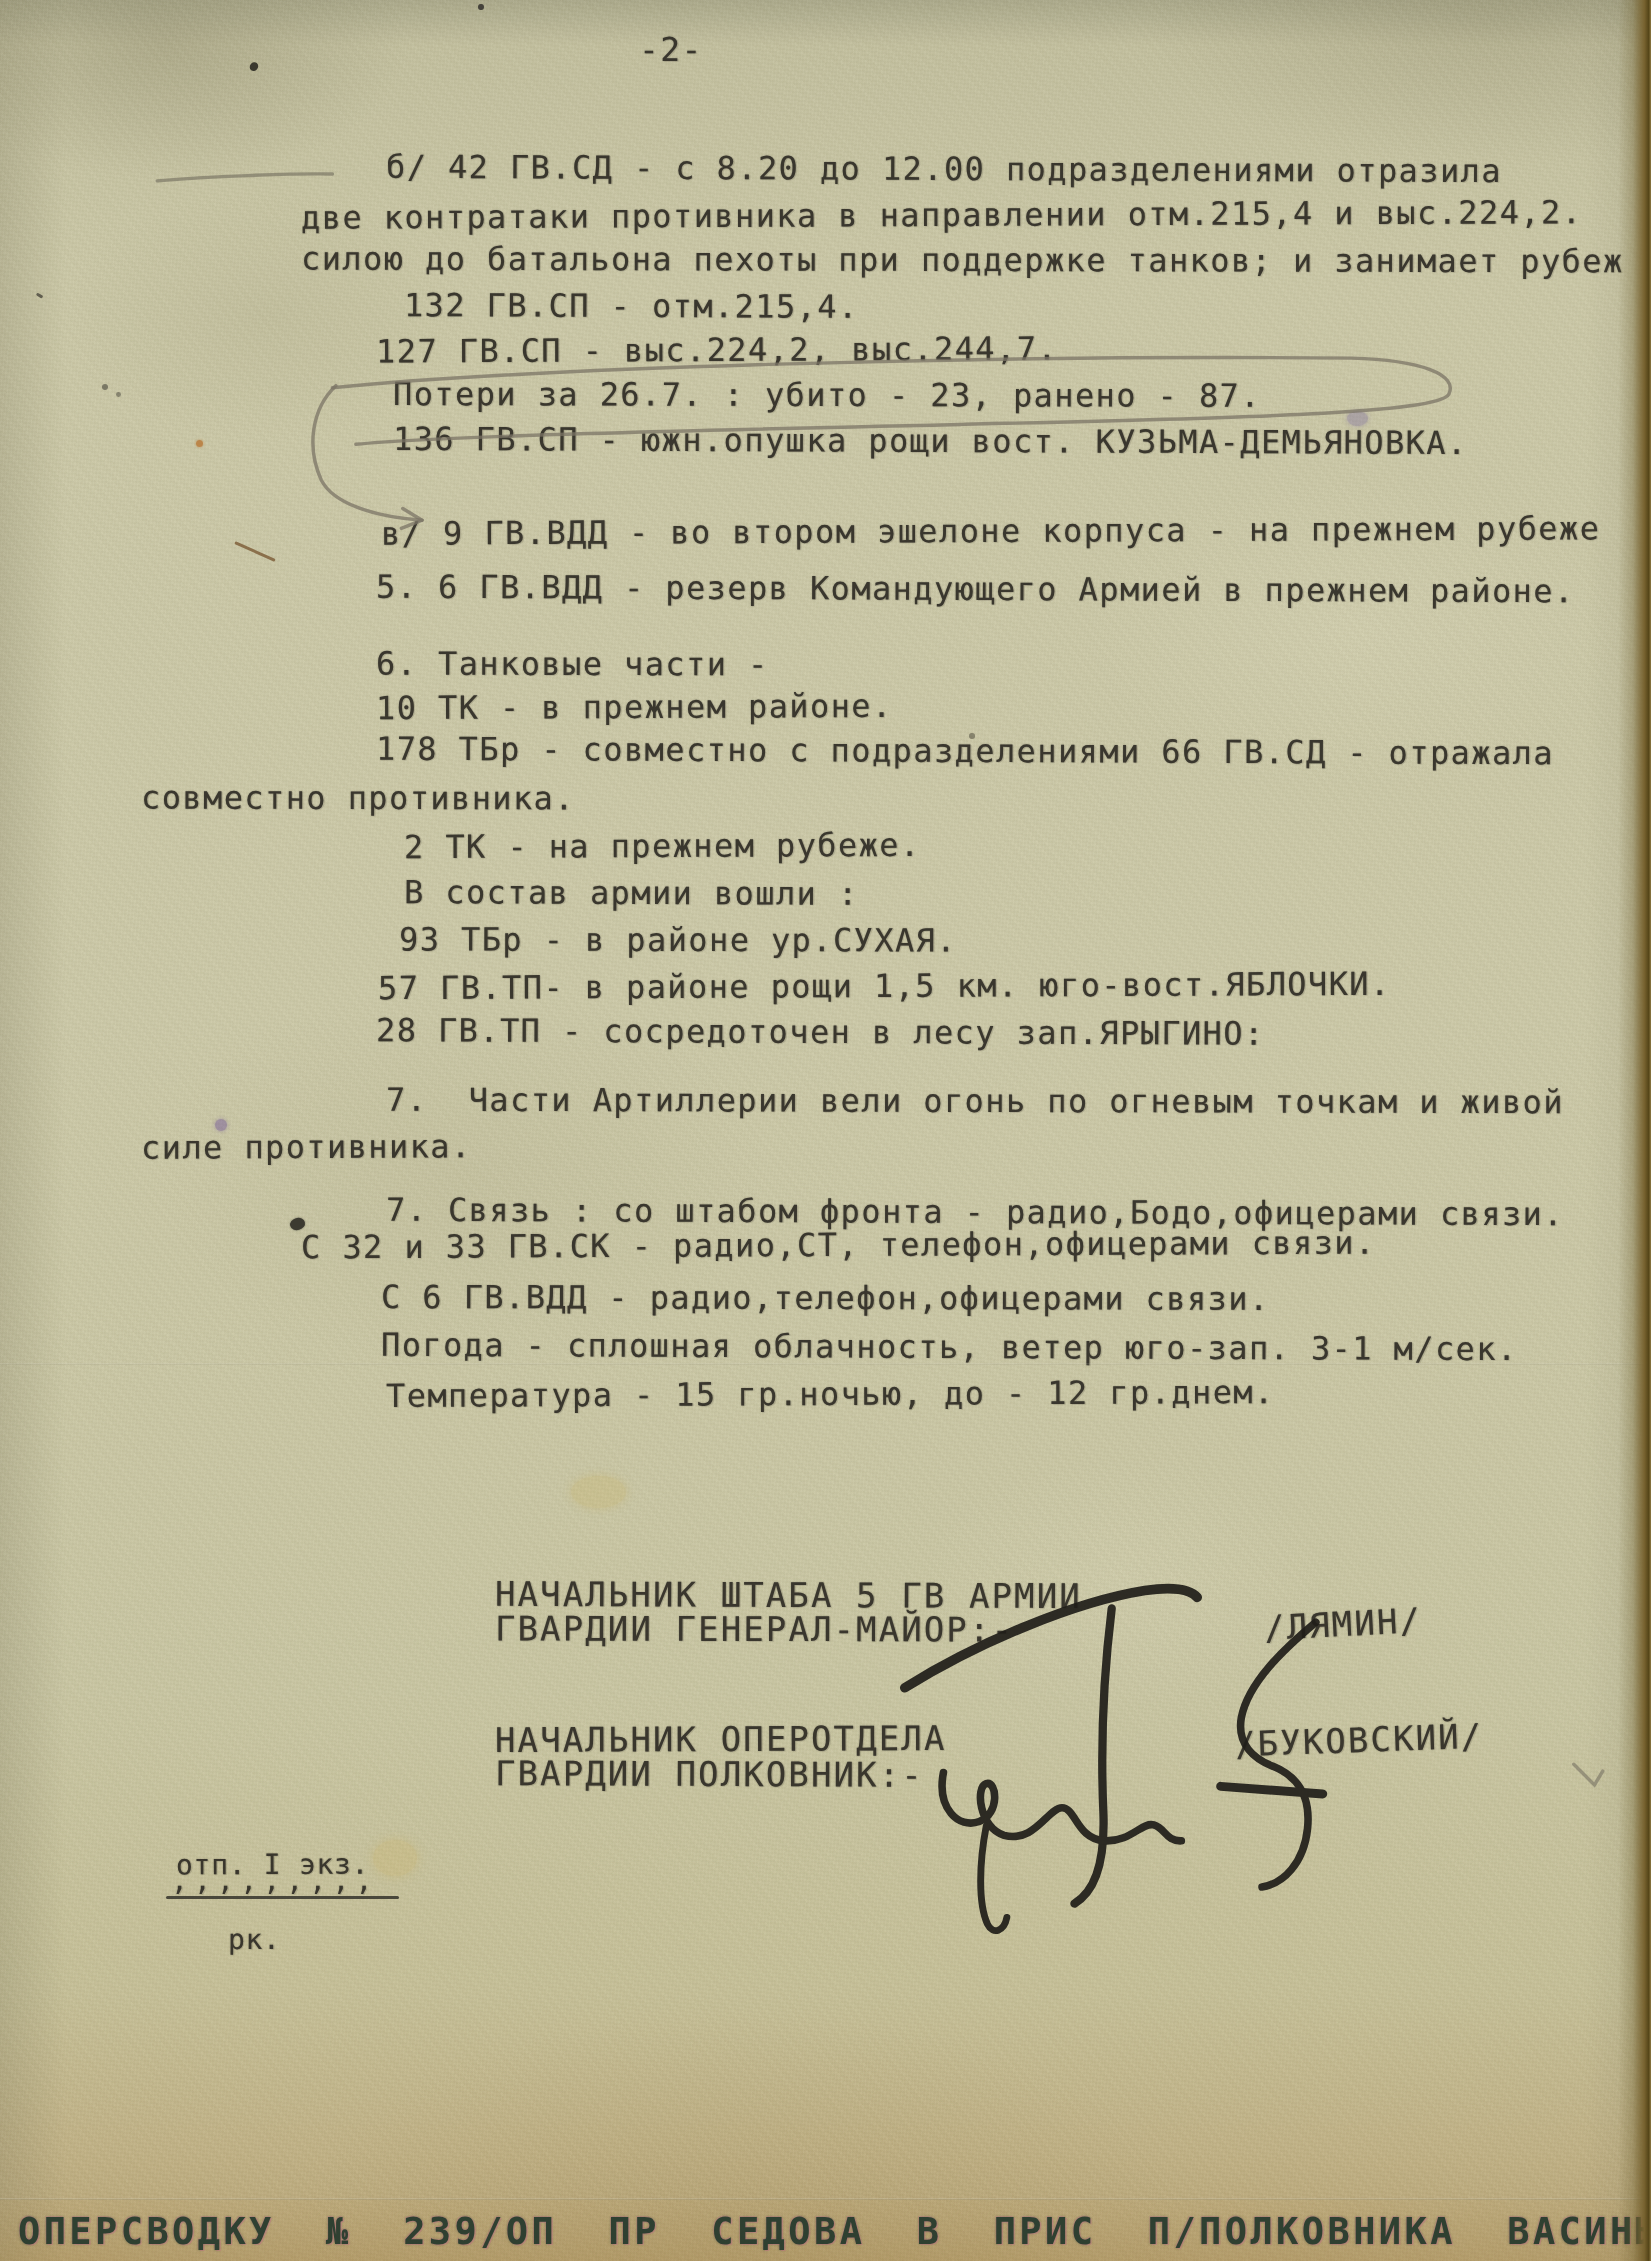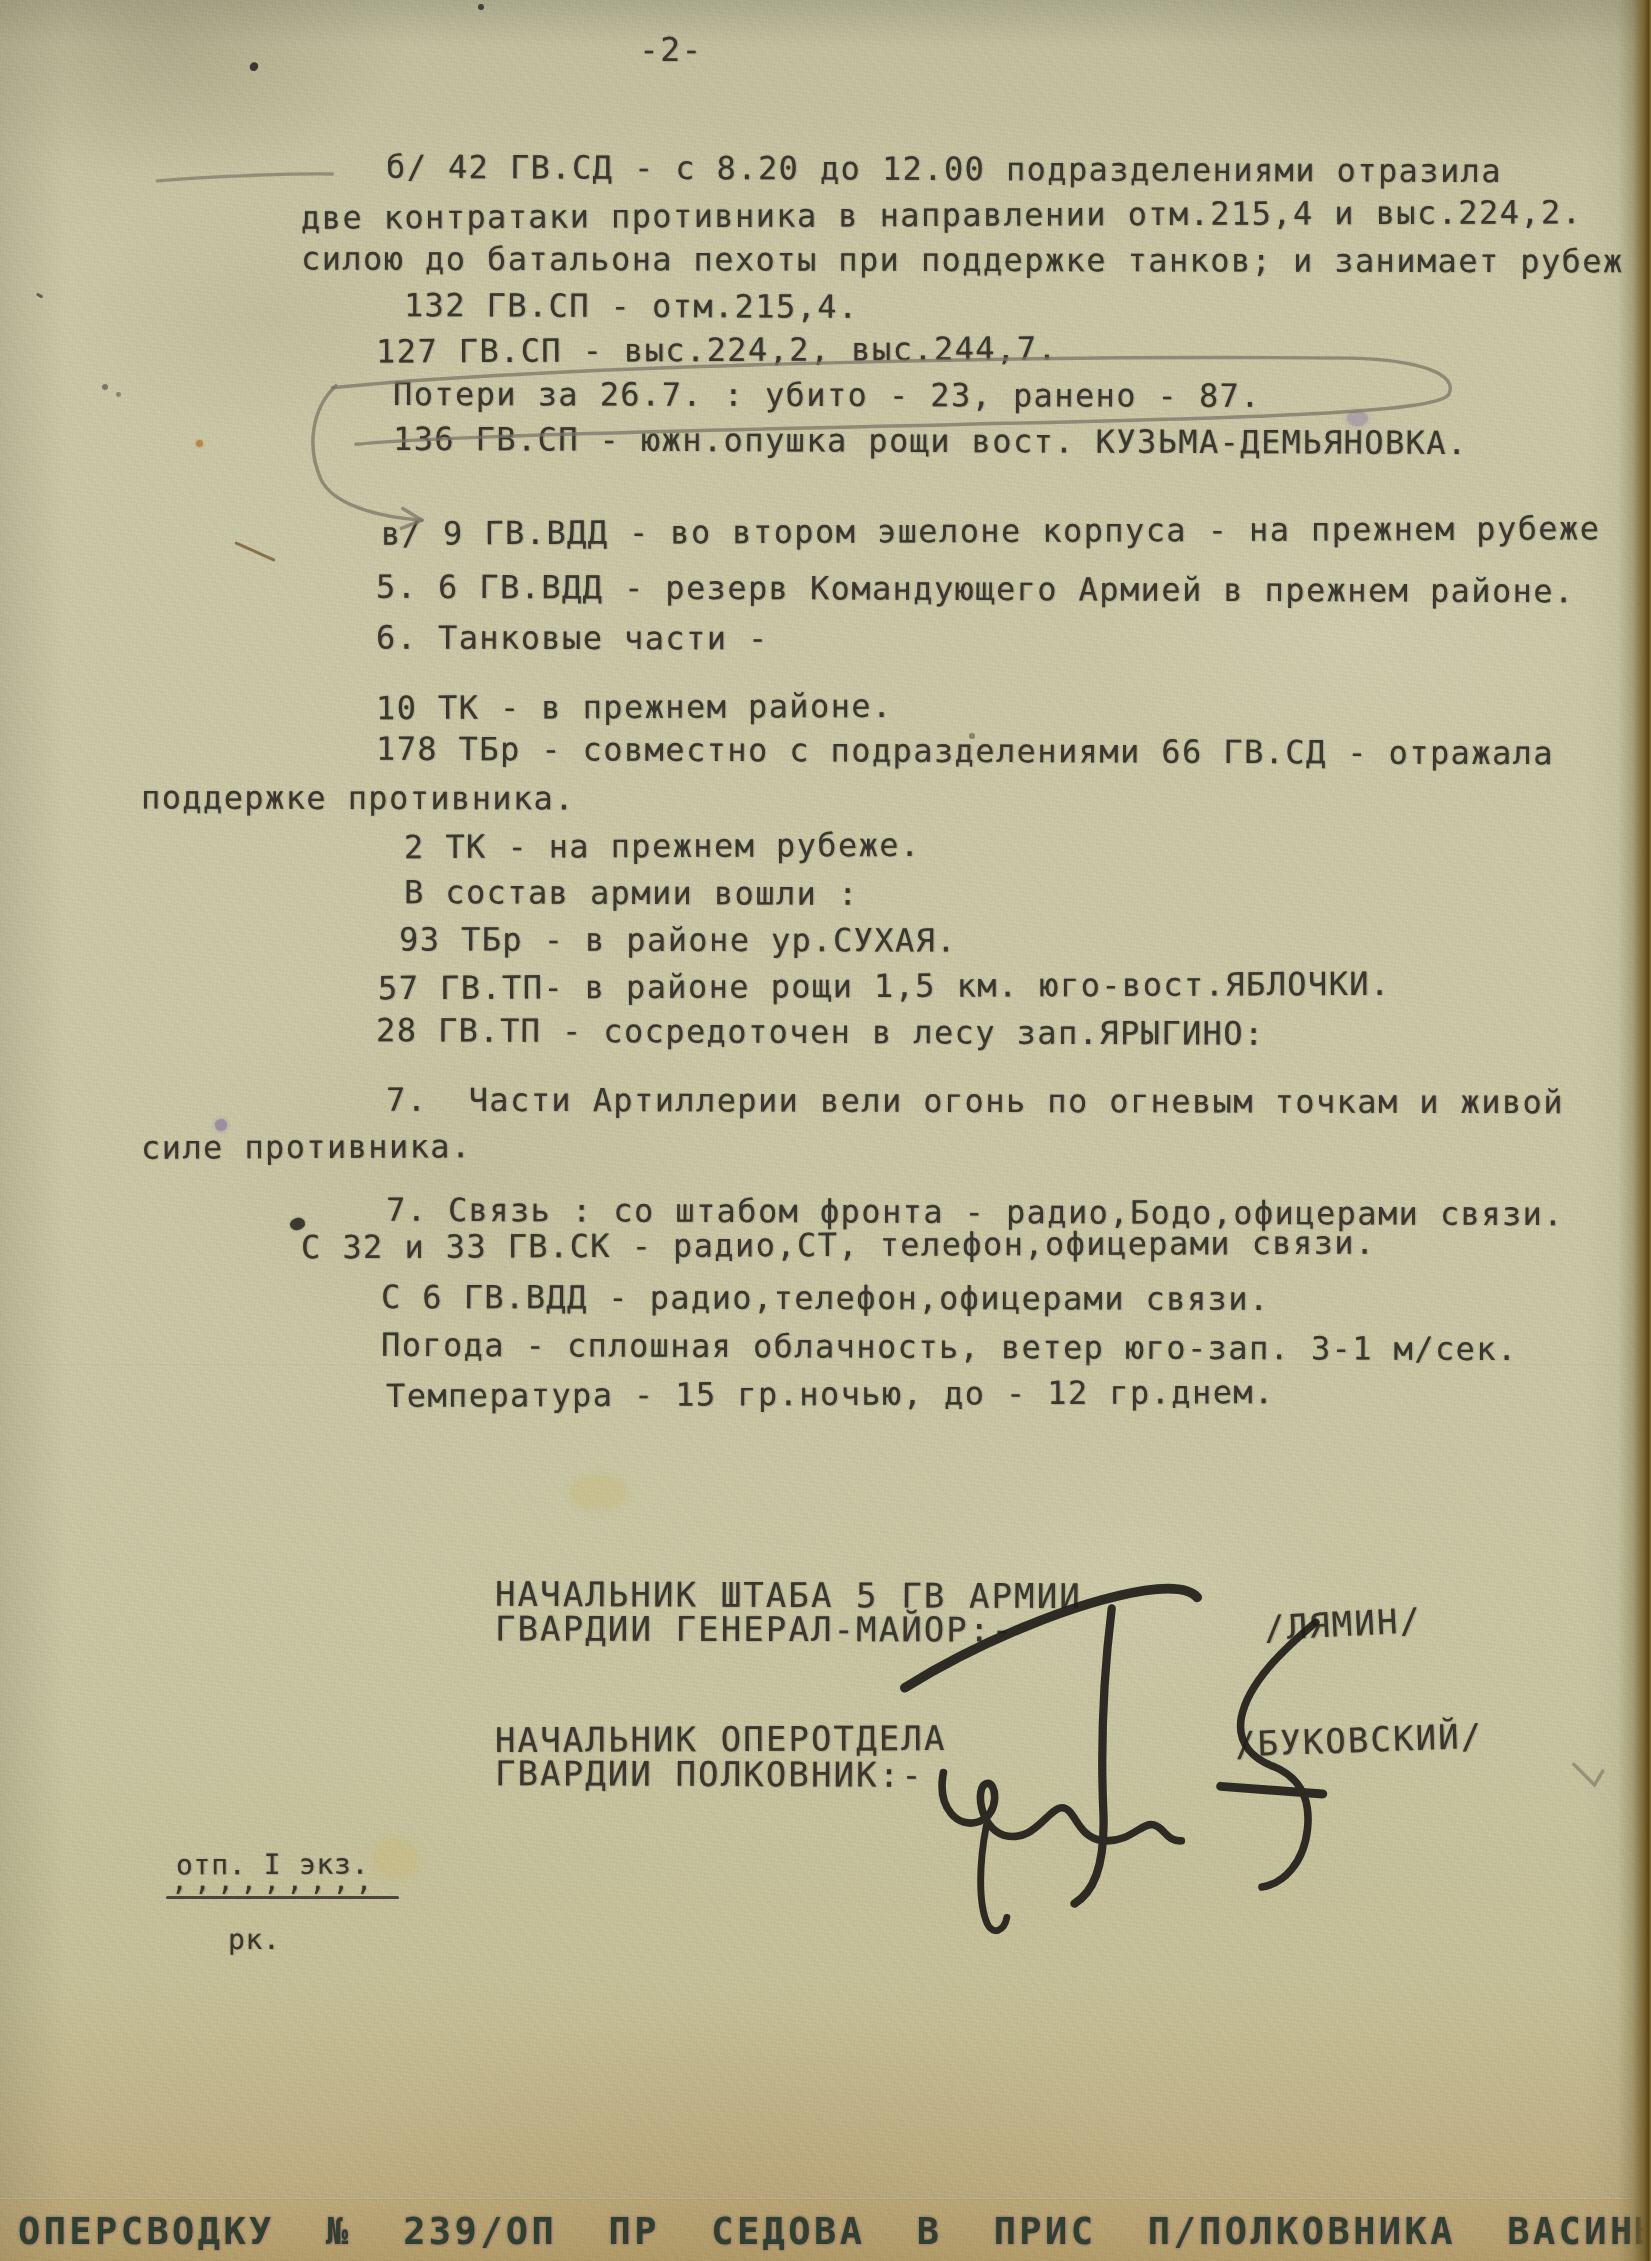--- a/index.html
+++ b/index.html
@@ -52,24 +52,24 @@
 
   <div class="t j1" style="left:386px;top:153px;">б/ 42 ГВ.СД - с 8.20 до 12.00 подразделениями отразила</div>
   <div class="t j2" style="left:301px;top:199px;">две контратаки противника в направлении отм.215,4 и выс.224,2.</div>
   <div class="t j3" style="left:301px;top:244px;">силою до батальона пехоты при поддержке танков; и занимает рубеж</div>
   <div class="t j1" style="left:404px;top:290px;">132 ГВ.СП - отм.215,4.</div>
   <div class="t j2" style="left:376px;top:334px;">127 ГВ.СП - выс.224,2, выс.244,7.</div>
   <div class="t j3" style="left:393px;top:379px;">Потери за 26.7. : убито - 23, ранено - 87.</div>
   <div class="t j1" style="left:393px;top:425px;">136 ГВ.СП - южн.опушка рощи вост. КУЗЬМА-ДЕМЬЯНОВКА.</div>
   <div class="t j2" style="left:381px;top:515px;">в/ 9 ГВ.ВДД - во втором эшелоне корпуса - на прежнем рубеже</div>
   <div class="t j1" style="left:376px;top:573px;">5. 6 ГВ.ВДД - резерв Командующего Армией в прежнем районе.</div>
-  <div class="t j3" style="left:376px;top:622px;">6. Танковые части -</div>
+  <div class="t j3" style="left:376px;top:648px;">6. Танковые части -</div>
   <div class="t j2" style="left:376px;top:691px;">10 ТК - в прежнем районе.</div>
   <div class="t j1" style="left:376px;top:735px;">178 ТБр - совместно с подразделениями 66 ГВ.СД - отражала</div>
-  <div class="t j3" style="left:141px;top:782px;">поддержке противника.</div>
+  <div class="t j3" style="left:141px;top:782px;">совместно противника.</div>
   <div class="t j2" style="left:404px;top:830px;">2 ТК - на прежнем рубеже.</div>
   <div class="t j1" style="left:404px;top:877px;">В состав армии вошли :</div>
   <div class="t j3" style="left:399px;top:924px;">93 ТБр - в районе ур.СУХАЯ.</div>
   <div class="t j2" style="left:378px;top:970px;">57 ГВ.ТП- в районе рощи 1,5 км. юго-вост.ЯБЛОЧКИ.</div>
   <div class="t j1" style="left:376px;top:1016px;">28 ГВ.ТП - сосредоточен в лесу зап.ЯРЫГИНО:</div>
   <div class="t j3" style="left:386px;top:1085px;">7.  Части Артиллерии вели огонь по огневым точкам и живой</div>
   <div class="t j2" style="left:141px;top:1131px;">силе противника.</div>
   <div class="t j1" style="left:386px;top:1196px;">7. Связь : со штабом фронта - радио,Бодо,офицерами связи.</div>
   <div class="t j2" style="left:301px;top:1229px;">С 32 и 33 ГВ.СК - радио,СТ, телефон,офицерами связи.</div>
   <div class="t j3" style="left:381px;top:1282px;">С 6 ГВ.ВДД - радио,телефон,офицерами связи.</div>

